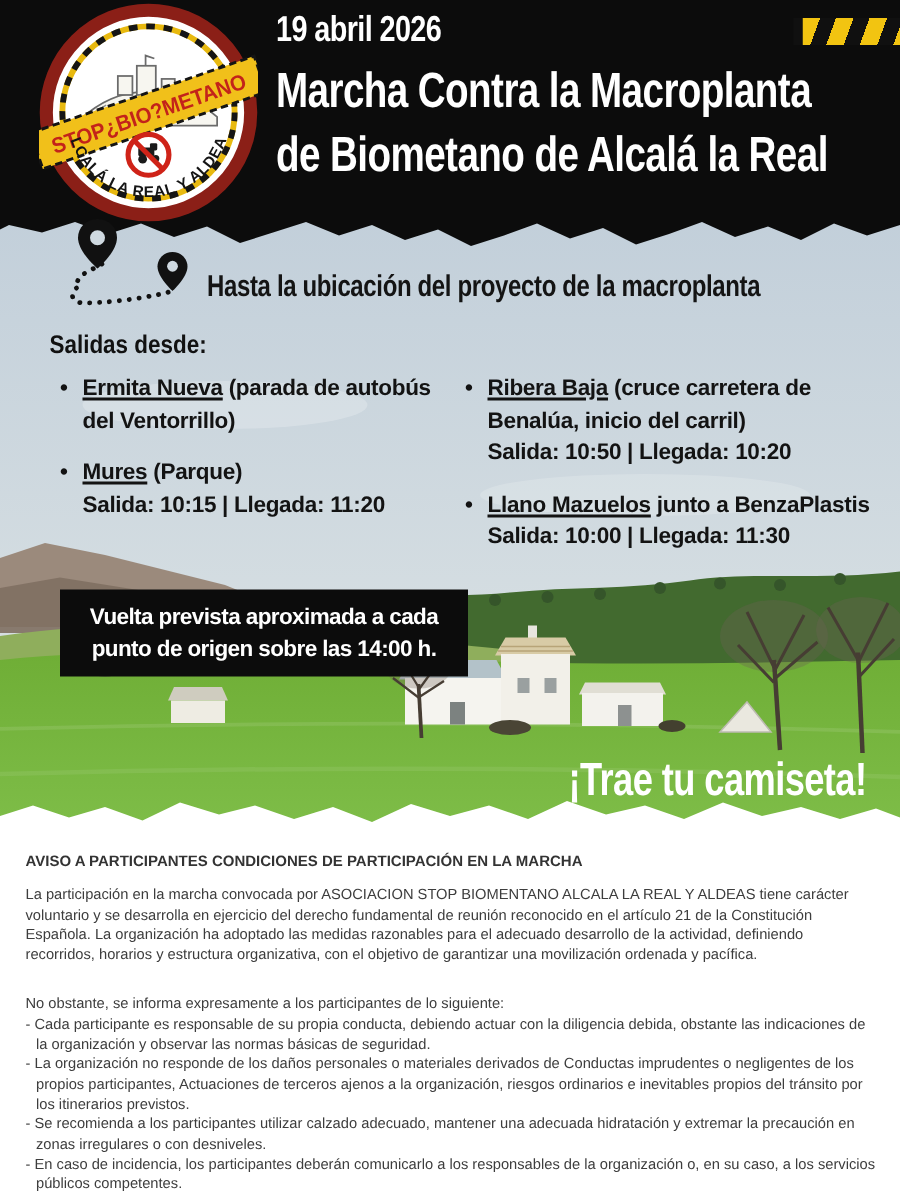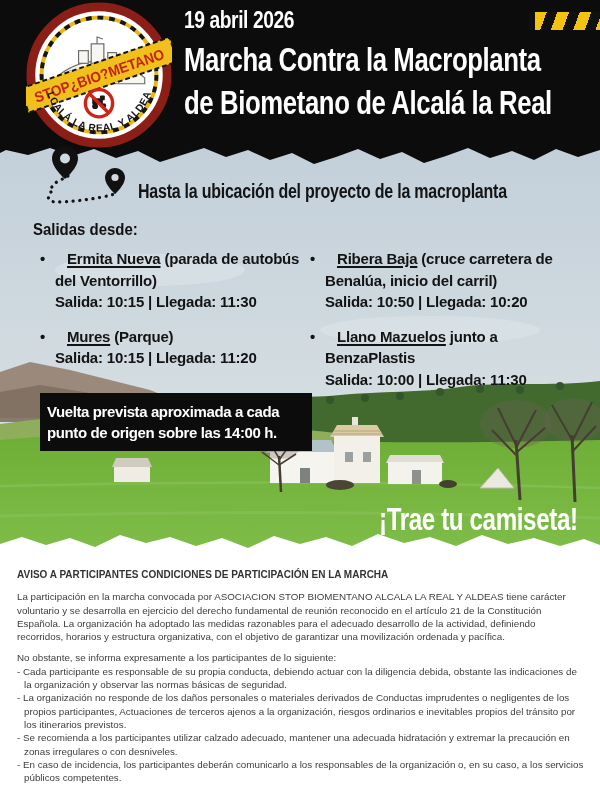--- a/index.html
+++ b/index.html
@@ -28,32 +28,32 @@
   .landscape{position:absolute;inset:0;width:600px;height:420px;display:block;}
   .route-pins{position:absolute;left:44px;top:4px;width:96px;height:66px;}
   .route-heading{position:absolute;left:138px;top:40px;font-size:20px;font-weight:bold;color:#141414;
         letter-spacing:-0.3px;transform:scaleX(0.8);transform-origin:left top;white-space:nowrap;}
   .salidas-heading{position:absolute;left:33px;top:80px;font-size:17px;font-weight:bold;color:#111;
         transform:scaleX(0.88);transform-origin:left top;white-space:nowrap;}
   .columns{position:absolute;left:40px;top:108px;width:548px;display:grid;grid-template-columns:268px 272px;column-gap:2px;}
   .dep-item{position:relative;padding-left:15px;margin-bottom:13px;font-size:15px;font-weight:bold;
         line-height:21.5px;color:#131313;letter-spacing:-0.2px;}
   .dep-item::before{content:"•";position:absolute;left:0;top:0;}
-  .dep-name{text-decoration:underline;text-underline-offset:2px;text-decoration-thickness:1.5px;margin-left:12px;}
+  .dep-name{text-decoration:underline;text-underline-offset:2px;text-decoration-thickness:1.5px;}
   .notice-box{position:absolute;left:40px;top:253px;width:272px;background:var(--header-bg,#0c0c0c);
-        color:#fff;text-align:left;padding:8px 7px;font-size:15px;font-weight:bold;line-height:21px;
+        color:#fff;text-align:center;padding:8px 7px;font-size:15px;font-weight:bold;line-height:21px;
         letter-spacing:-0.4px;}
   .tshirt{position:absolute;right:22px;top:362px;color:#fff;font-size:31px;font-weight:bold;
         letter-spacing:-0.5px;transform:scaleX(0.78);transform-origin:right top;white-space:nowrap;}
 
   
   .conditions{position:relative;height:240px;background:#fff;padding:8px 16px 0 17px;
         color:var(--body-text,#3d3d3d);font-size:9.8px;line-height:13.3px;}
   .cond-heading{font-weight:bold;color:#333;margin-bottom:9px;font-size:10px;}
-  .cond-intro{margin-bottom:8px;}
+  .cond-intro{margin-bottom:20px;}
   .cond-note{margin-bottom:0;}
   .cond-bullet{padding-left:7px;text-indent:-7px;}
 </style>
 </head>
 <body>
 
 <div class="poster">
 
   <header class="header">
 
@@ -201,21 +201,20 @@
       </g>
     </svg>
 
     <div class="route-heading">Hasta la ubicación del proyecto de la macroplanta</div>
     <div class="salidas-heading">Salidas desde:</div>
 
     <div class="columns">
       <div class="col">
         <div class="dep-item">
           <div><span class="dep-name">Ermita Nueva</span><span class="dep-detail"> (parada de autobús del Ventorrillo)</span></div>
-          <div class="dep-times">Salida: 10:15 | Llegada: 11:30</div>
         </div>
         <div class="dep-item">
           <div><span class="dep-name">Mures</span><span class="dep-detail"> (Parque)</span></div>
           <div class="dep-times">Salida: 10:15 | Llegada: 11:20</div>
         </div>
       </div>
       <div class="col">
         <div class="dep-item">
           <div><span class="dep-name">Ribera Baja</span><span class="dep-detail"> (cruce carretera de Benalúa, inicio del carril)</span></div>
           <div class="dep-times">Salida: 10:50 | Llegada: 10:20</div>

